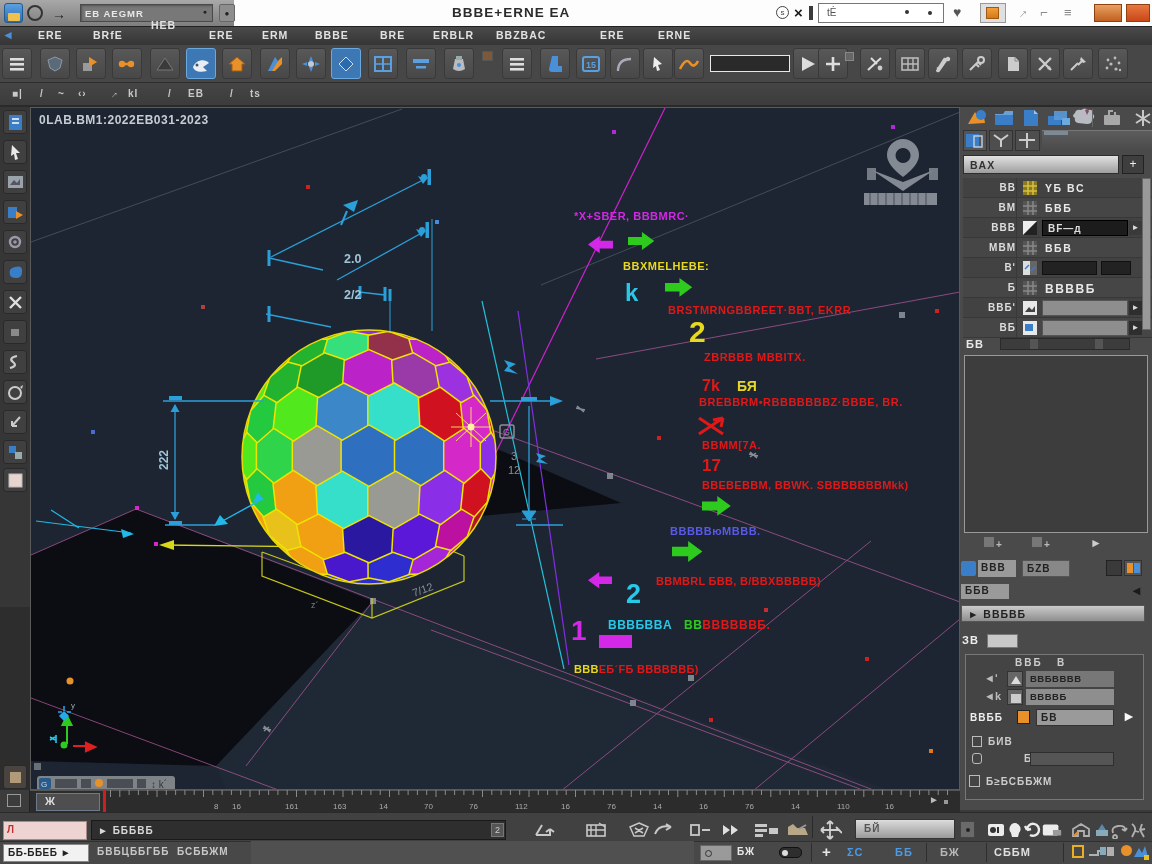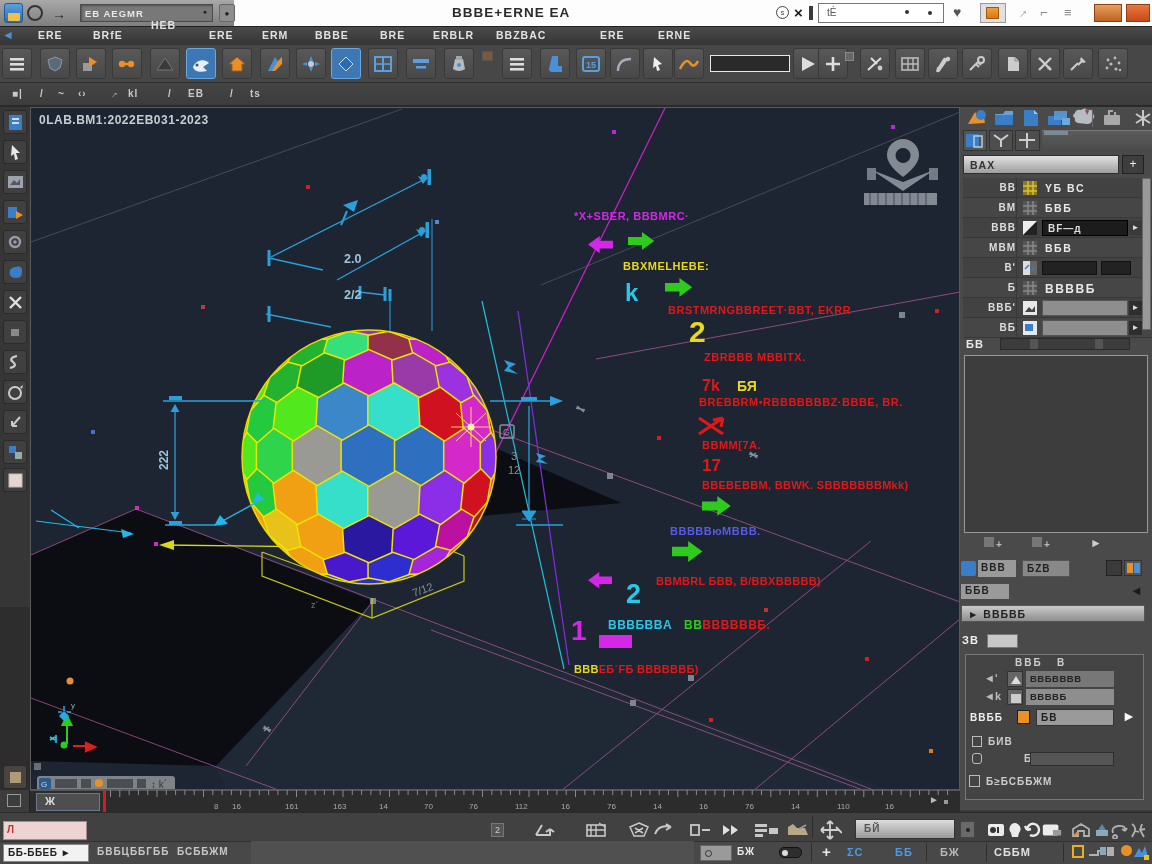--- a/index.html
+++ b/index.html
@@ -904,20 +904,21 @@
         <text x="791" y="19" fill="#aaa" font-size="8">14</text>
         <text x="837" y="19" fill="#aaa" font-size="8">110</text>
         <text x="885" y="19" fill="#aaa" font-size="8">16</text>
       </svg></div>
 <div class="abs" style="left:929px;top:794px;color:#bbb;font-size:10px">►</div>
 <div class="abs" style="left:944px;top:800px;width:4px;height:4px;background:#999"></div>
 <div class="abs status1"></div>
 <div class="abs" style="left:3px;top:821px;width:84px;height:19px;background:#eed3d3;border:1px solid #a88">
       <div class="abs" style="left:3px;top:2px;color:#c03030;font-size:10px;font-weight:bold">Л</div>
     </div>
+<div class="abs" style="left:91px;top:820px;width:415px;height:20px;background:#2e2e2e;border:1px solid #1a1a1a;color:#d8d8d8;font-size:10px;font-weight:bold;padding:4px 6px;letter-spacing:1px">► БББBБ</div>
 <div class="abs" style="left:491px;top:823px;width:13px;height:14px;background:#555;border:1px solid #777;color:#ccc;font-size:9px;text-align:center;line-height:13px">2</div>
 <div class="ico" style="left:532px;top:821px;width:28px;height:18px">
       <svg width="26" height="18" viewBox="0 0 26 18">
         <path d="M3 14 h14 v-6 m0 0 l-4 3 m4 -3 l4 3 M3 14 l6 -10" stroke="#c8c8c8" stroke-width="2" fill="none"></path>
       </svg>
     </div>
 <div class="ico" style="left:583px;top:821px;width:28px;height:18px">
       <svg width="26" height="18" viewBox="0 0 26 18">
         <rect x="3" y="4" width="18" height="11" fill="none" stroke="#c8c8c8" stroke-width="1.6"></rect>
         <path d="M7 4 v11 M12 4 v11 M3 9 h18 M15 2 l6 4" stroke="#c8c8c8" stroke-width="1.4"></path>

